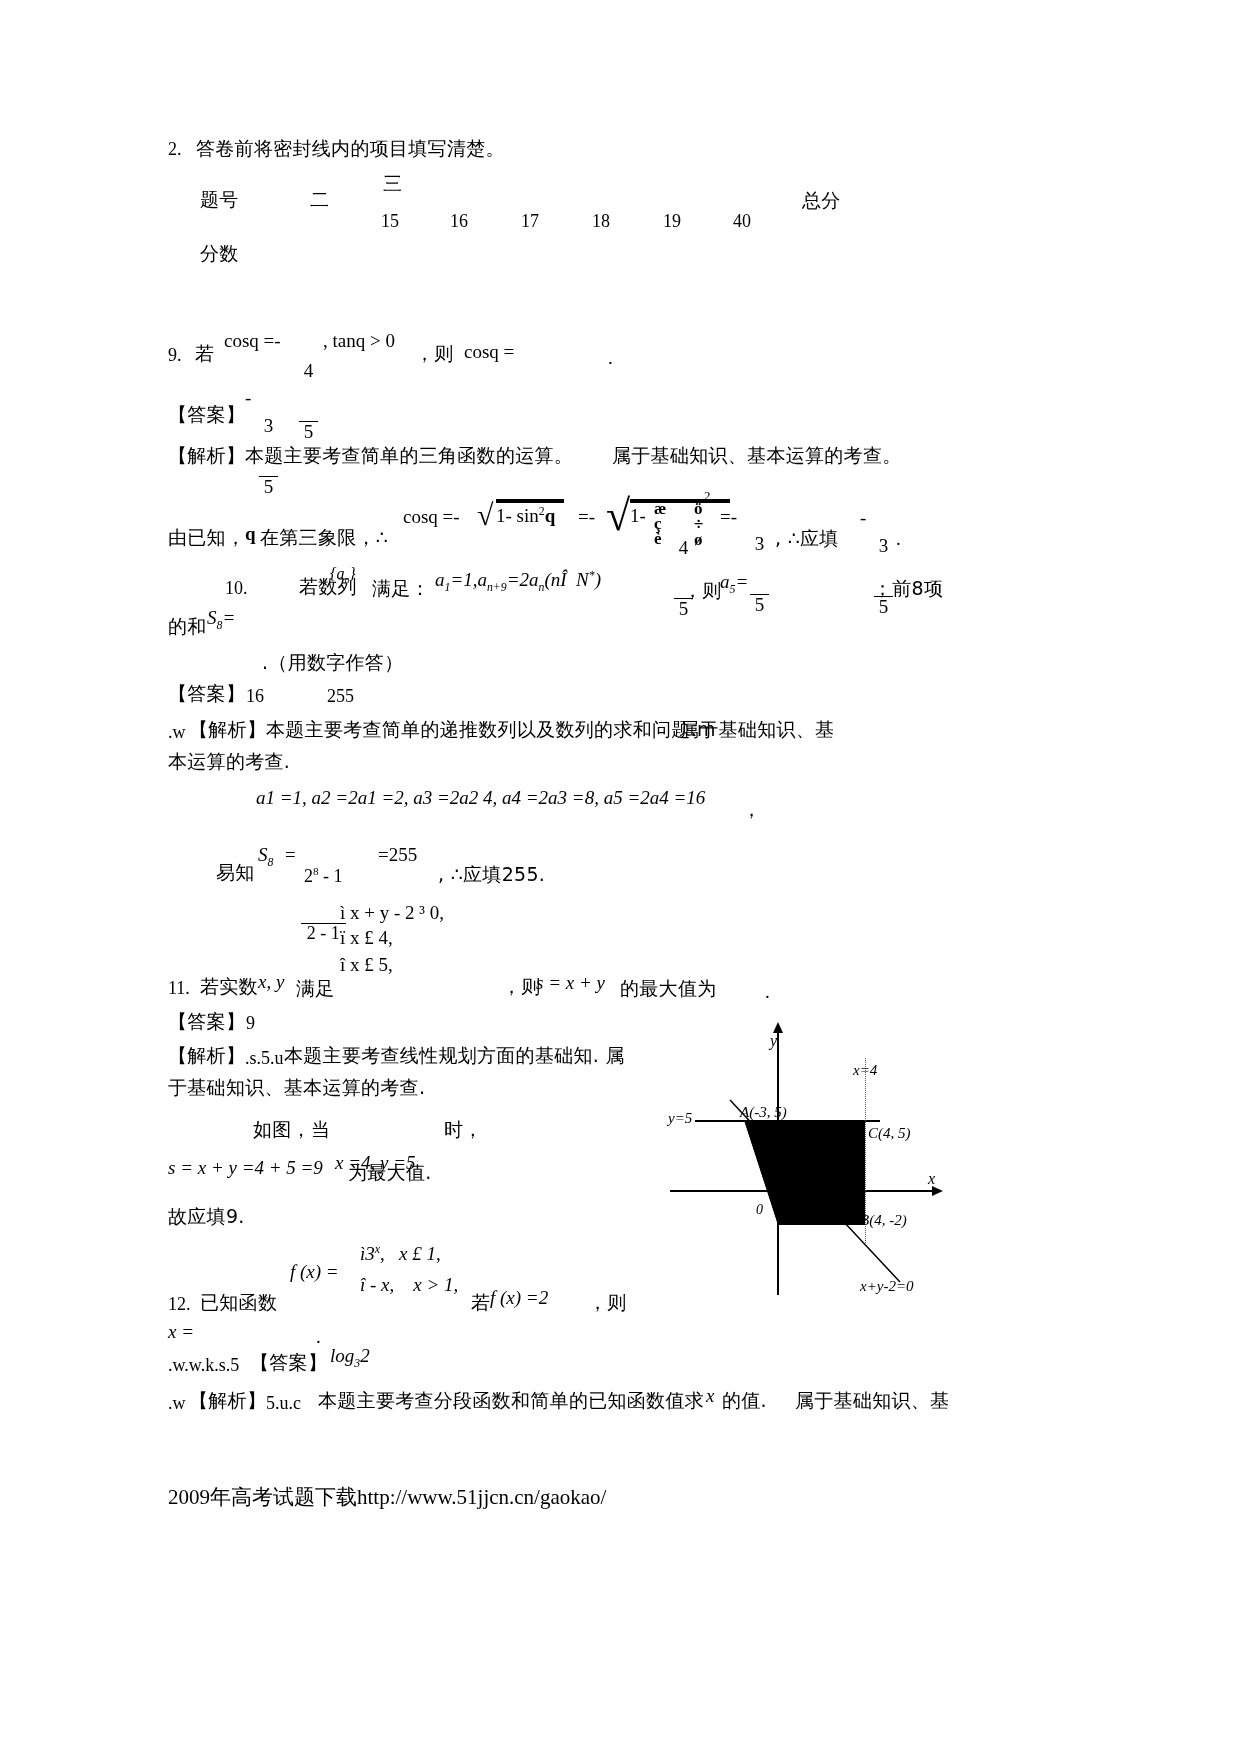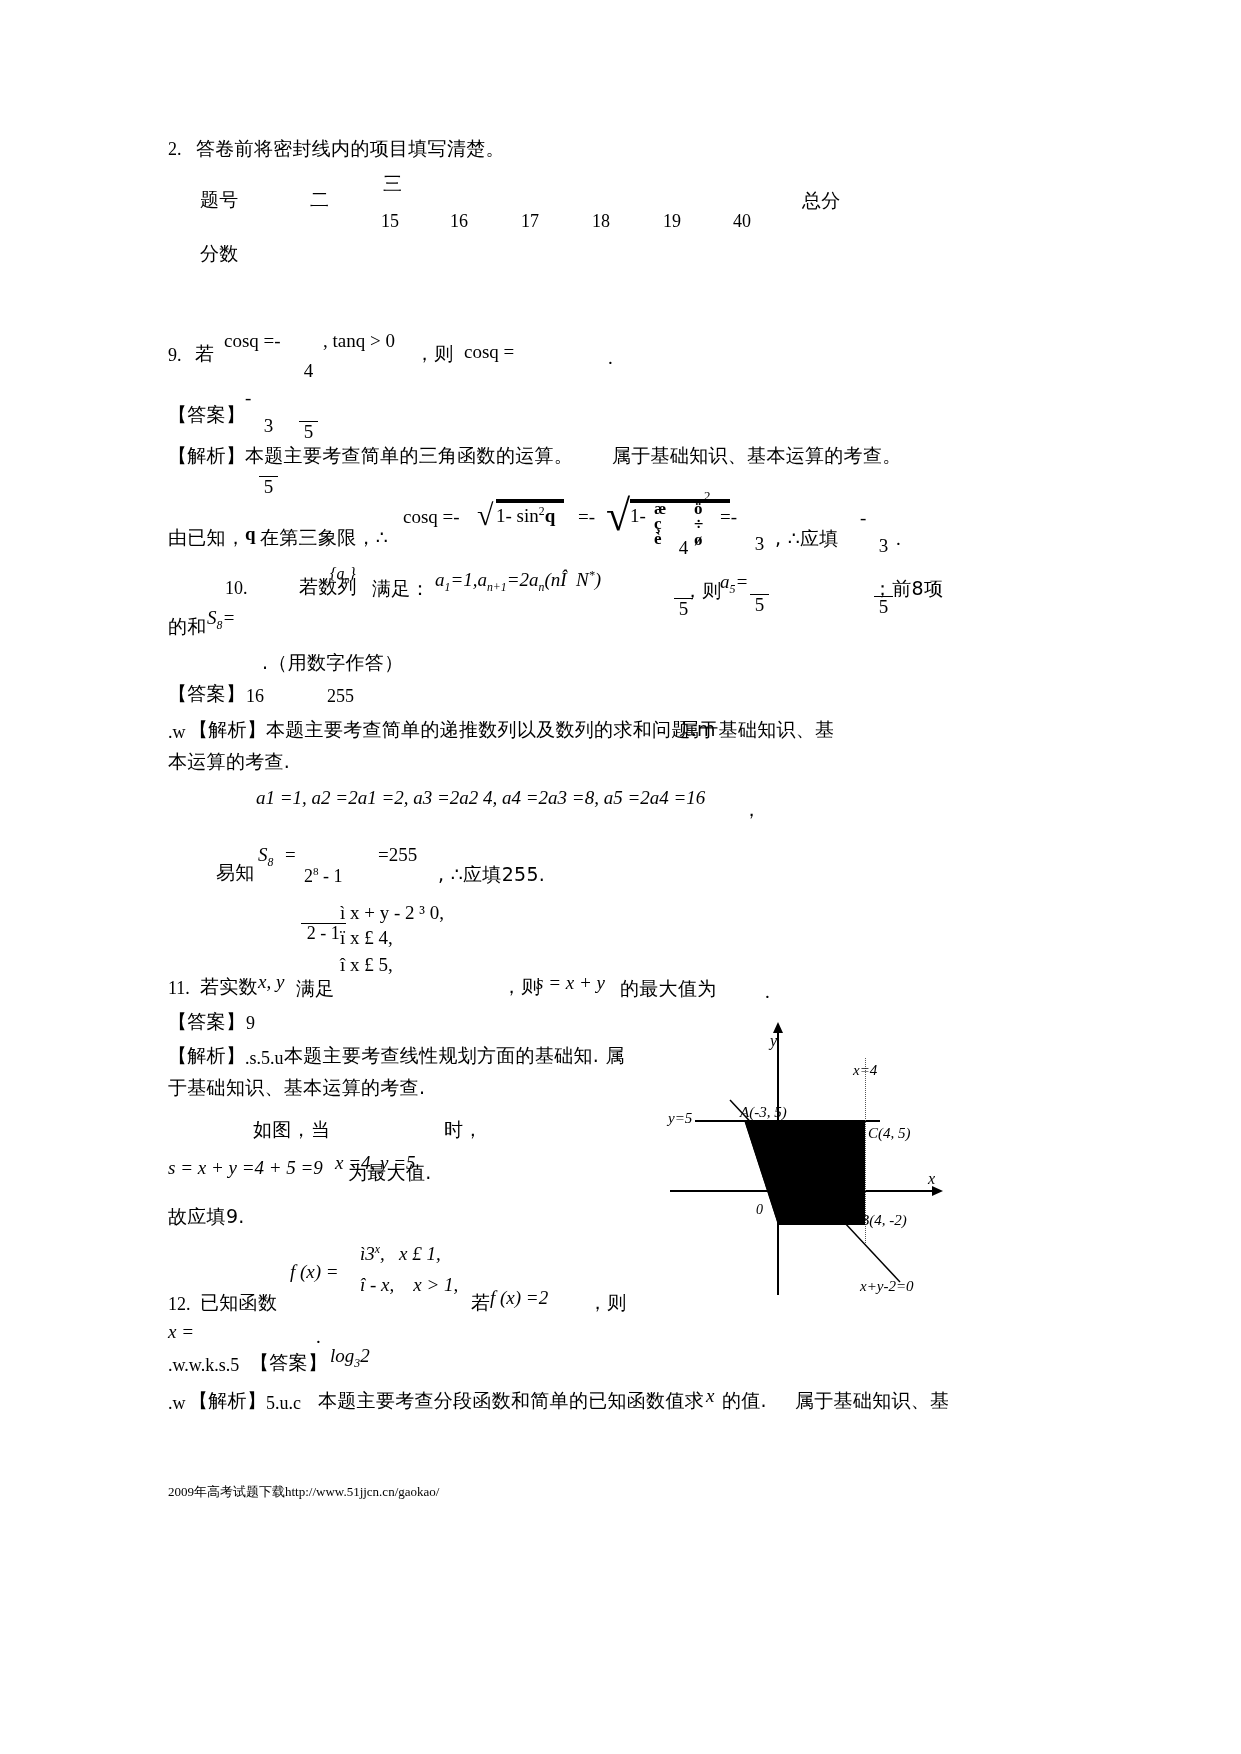--- a/index.html
+++ b/index.html
@@ -59,21 +59,21 @@
     line-height: 1.05;
     margin: 0 2px;
   }
   .frac .nu { display: block; padding: 0 3px; }
   .frac .de { display: block; border-top: 1.3px solid #000; padding: 0 3px; }
   .sup { font-size: 0.62em; vertical-align: super; }
   .sub { font-size: 0.62em; vertical-align: sub; }
   .footer {
     position: absolute;
     font-family: "Liberation Serif", "DejaVu Serif", serif;
-    font-size: 13px;
+    font-size: 21px;
   }
   
   .figure { position: absolute; }
   .axis { position: absolute; background: #000; }
   .figlabel {
     position: absolute;
     font-family: "Liberation Serif", "DejaVu Serif", serif;
     font-style: italic;
     font-size: 15px;
     white-space: pre;
@@ -175,21 +175,21 @@
   <span class="frac t" style="left:872px; top:496px;">
     <span class="nu">3</span>
     <span class="de">5</span>
   </span>
   <span class="t mr" style="left:896px; top:529px;">.</span>
 
   <span class="t num" style="left:225px; top:579px;">10.</span>
   <span class="t cn" style="left:255px; top:577px;margin-left:44px;">若数列</span>
   <span class="t mi" style="left:330px; top:566px; font-size:16px;"><span>{a</span><span class="sub">n</span><span>}</span></span>
   <span class="t cn" style="left:372px; top:579px;">满足：</span>
-  <span class="t mi" style="left:435px; top:570px;"><span>a</span><span class="sub">1</span><span>=1,</span><span>a</span><span class="sub">n+1</span><span>=2a</span><span class="sub">n</span><span>(nÎ  N</span><span class="sup">*</span><span>)</span></span>
+  <span class="t mi" style="left:435px; top:570px;"><span>a</span><span class="sub">1</span><span>=1,</span><span>a</span><span class="sub">n+9</span><span>=2a</span><span class="sub">n</span><span>(nÎ  N</span><span class="sup">*</span><span>)</span></span>
   <span class="t cn" style="left:683px; top:581px;">，则</span>
   <span class="t mi" style="left:720px; top:572px;"><span>a</span><span class="sub">5</span><span class="mr">=</span></span>
   <span class="t cn" style="left:873px; top:579px;">；前8项</span>
 
   <span class="t cn" style="left:168px; top:617px;">的和</span>
   <span class="t mi" style="left:207px; top:608px;"><span>S</span><span class="sub">8</span><span class="mr">=</span></span>
 
   <span class="t cn" style="left:262px; top:653px;text-align:right;">.（用数字作答）</span>
 
   <span class="t cn" style="left:168px; top:684px;">【答案】</span>

